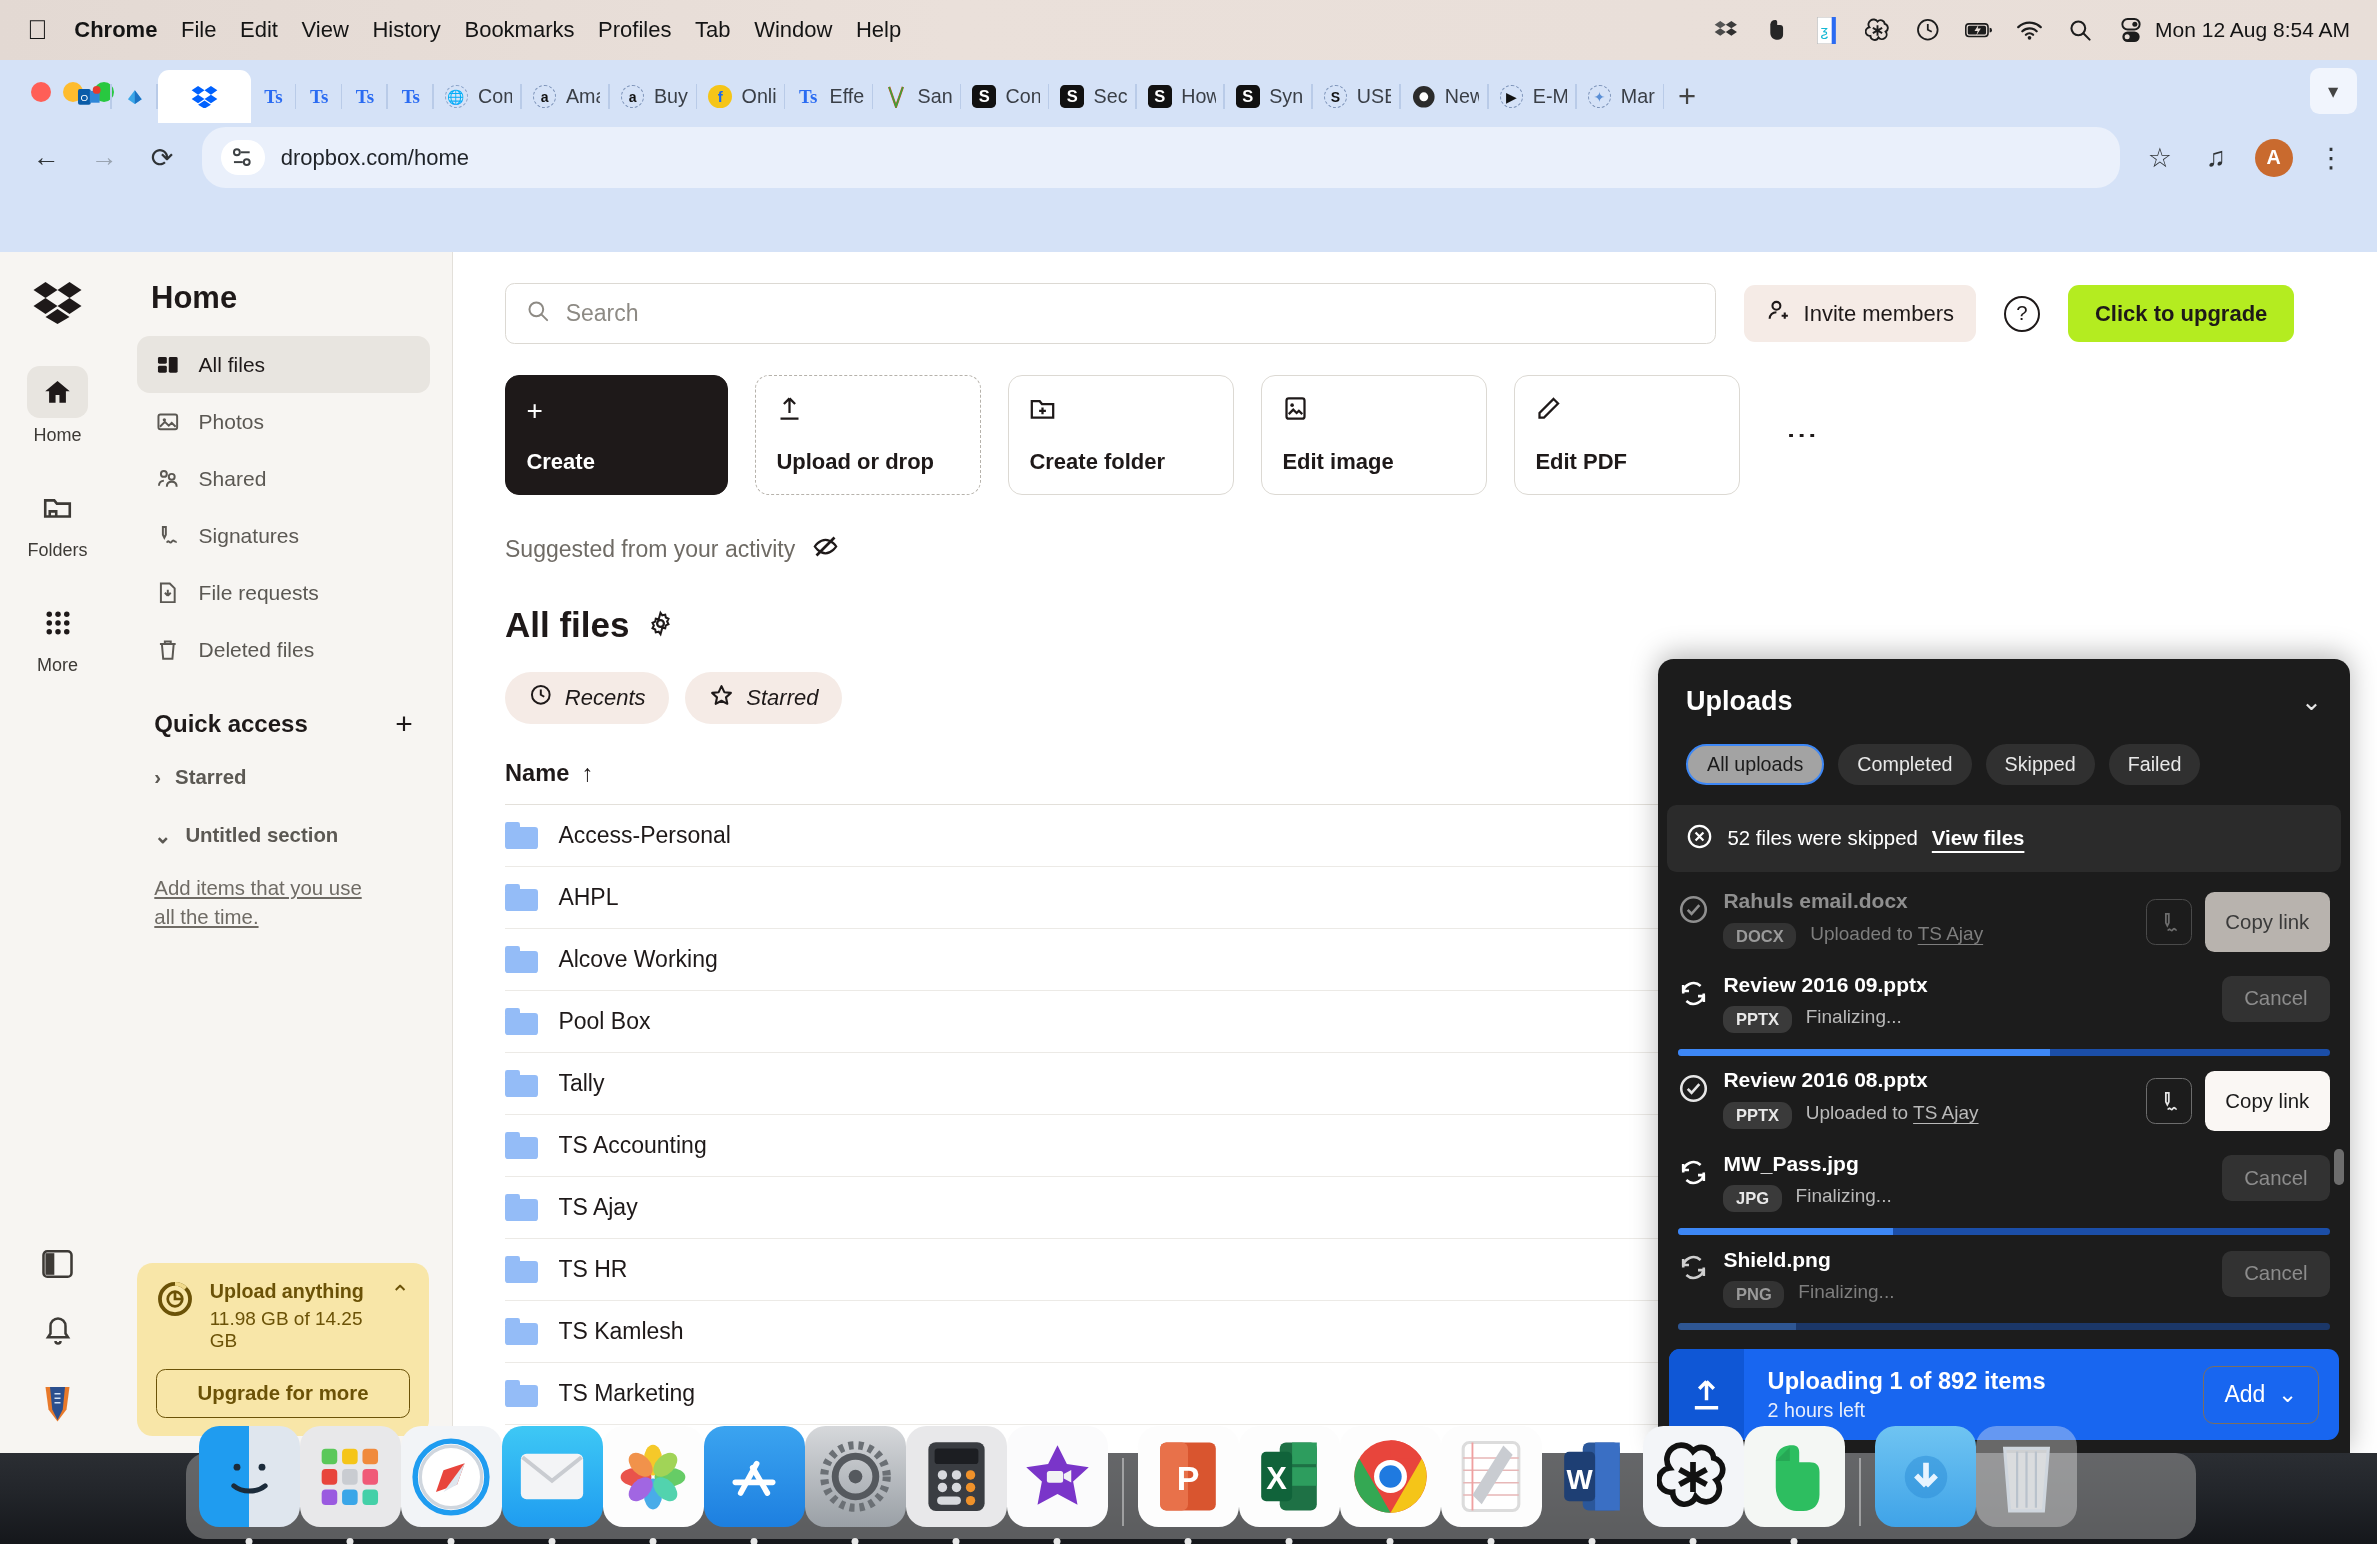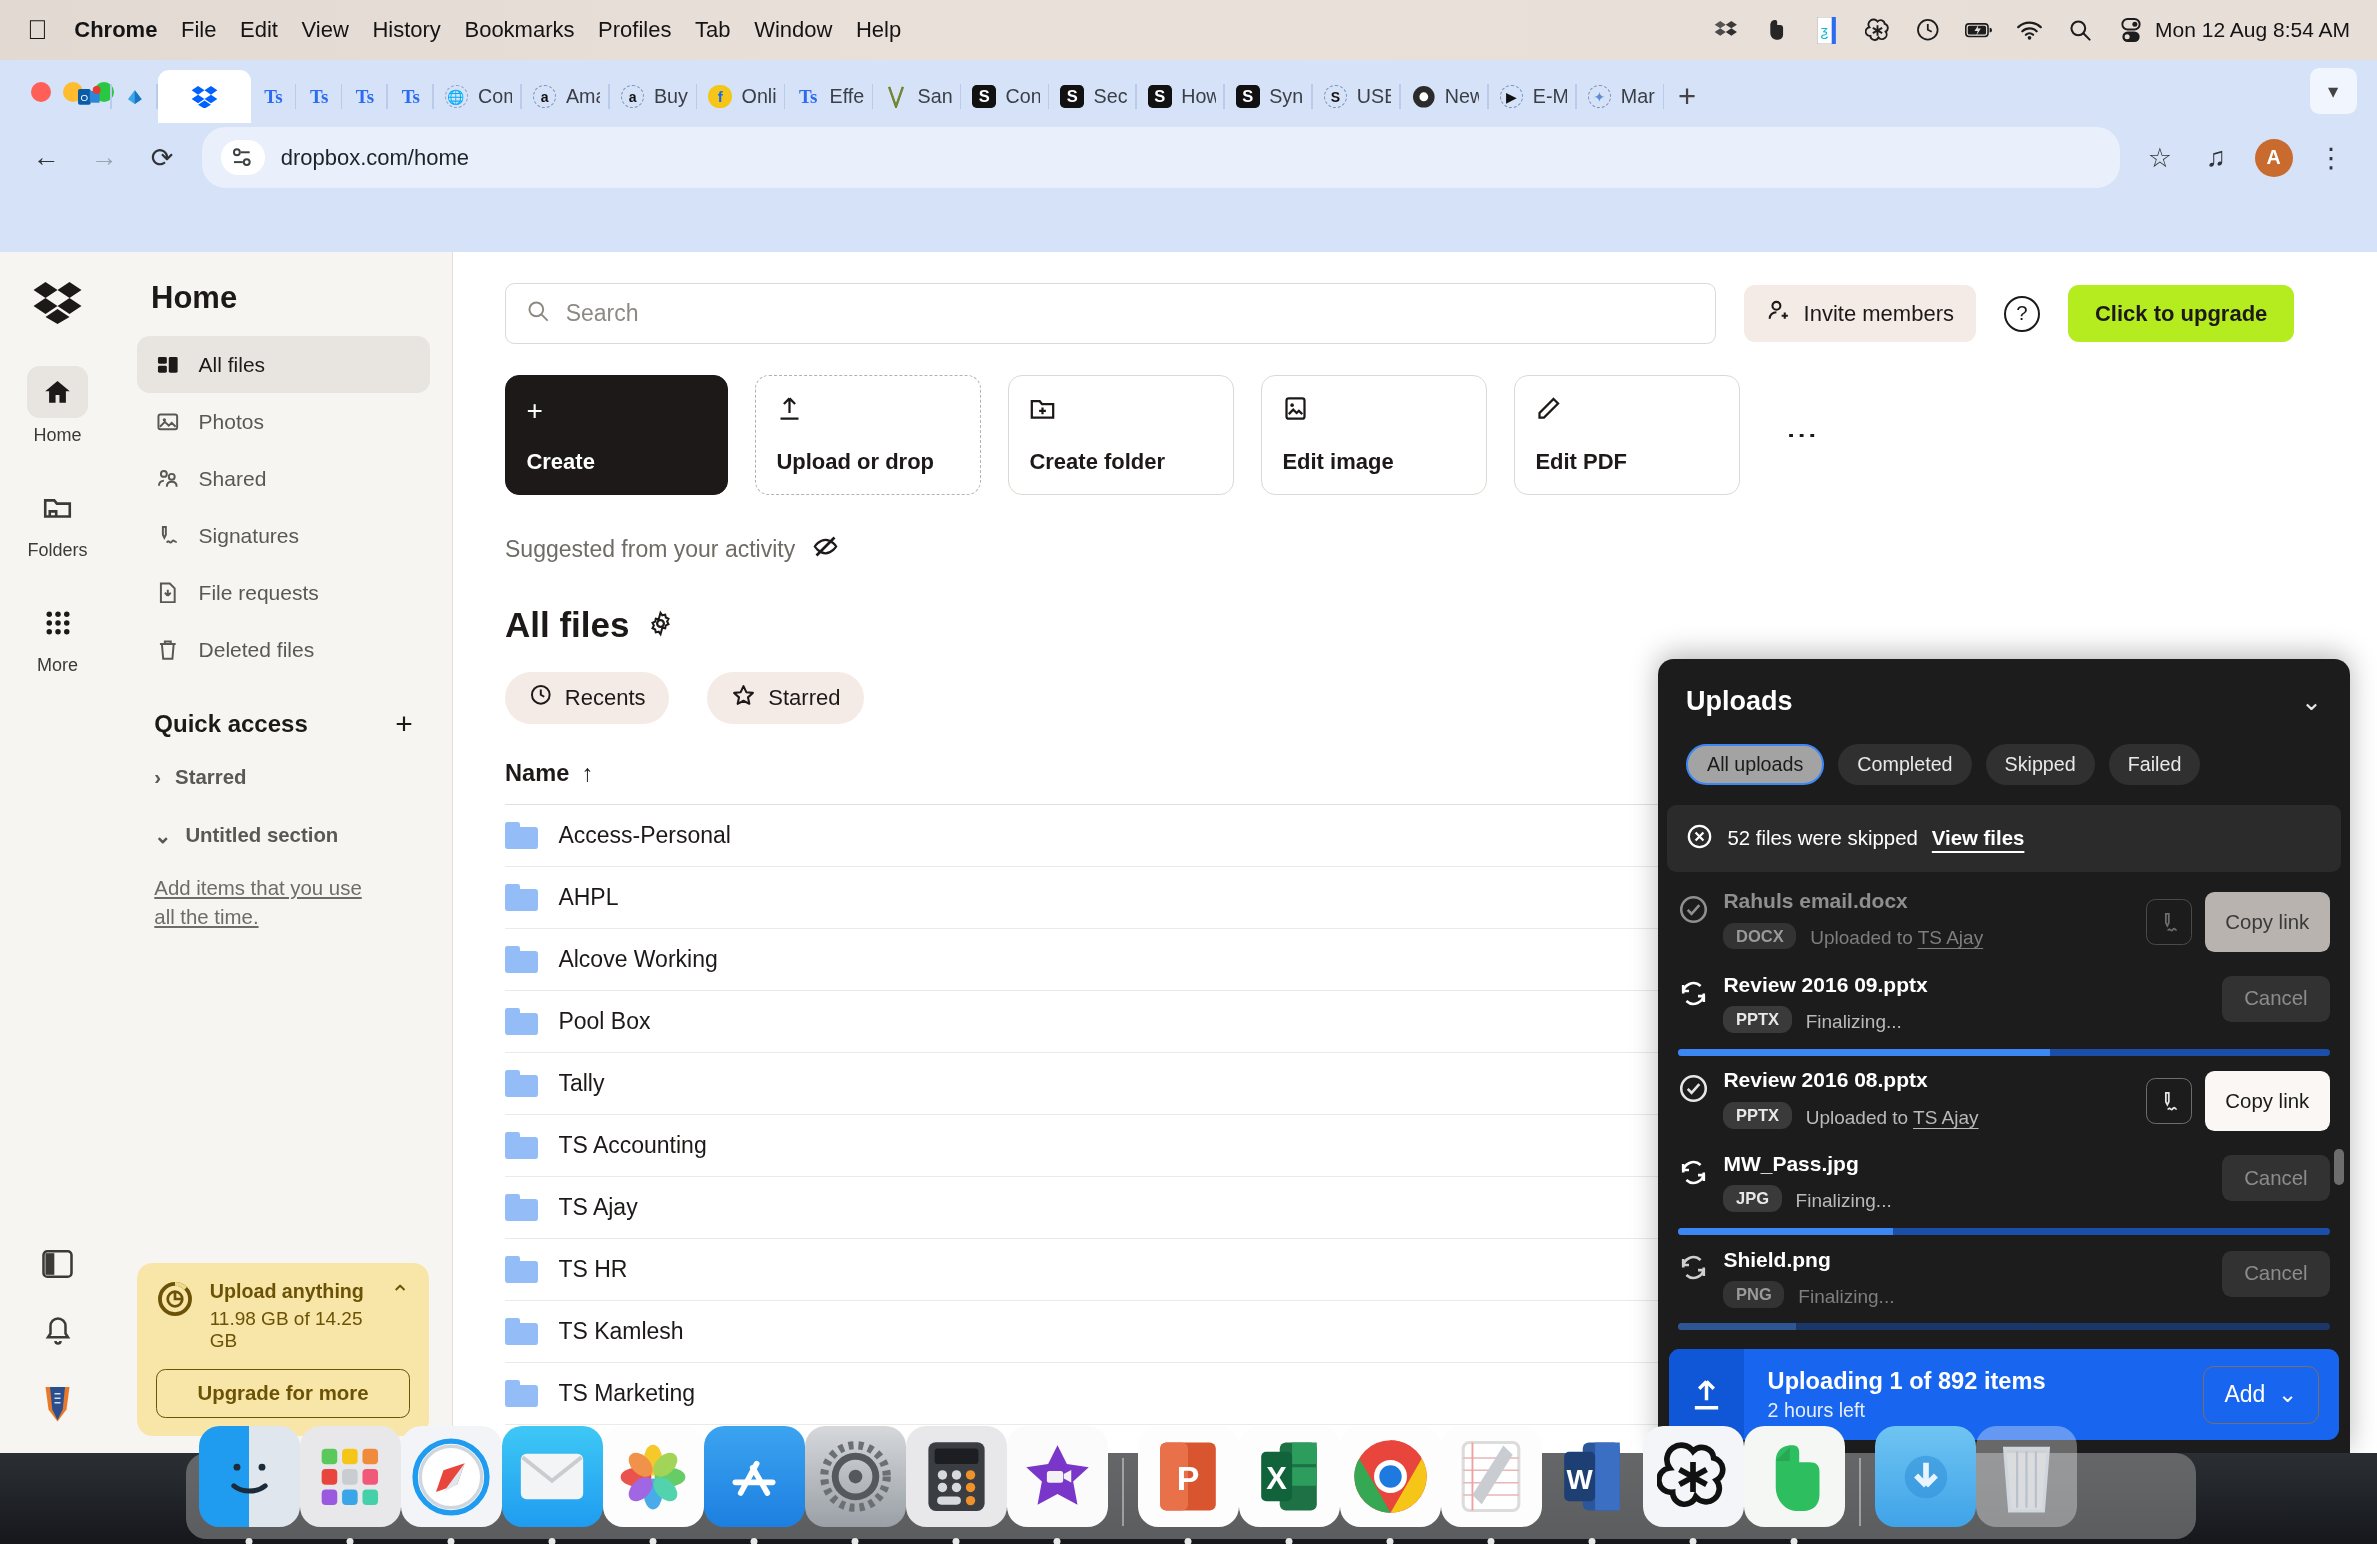--- a/index.html
+++ b/index.html
@@ -108,21 +108,21 @@
   .acard.dark { background: #1e1919; color: #ffffff; border-color: #1e1919; width: 223px; }
   .acard.dashed { border: 1.6px dashed #b6b2ab; }
   .acard .ai { font-size: 28px; }
   .acard .al { font-weight: bold; }
   .kebab { font-size: 31px; color: #1e1919; letter-spacing: 0; line-height: 0.5; margin-left: 27px; writing-mode: vertical-rl; }
 
   #suggested { display: flex; align-items: center; gap: 17.3px; margin-top: 38px; font-size: 23px; color: #6f6b65; }
 
   #filesHdr { display: flex; align-items: center; gap: 17.3px; margin-top: 39px; }
   #filesHdr .ttl { font-size: 35px; font-weight: bold; color: #1e1919; }
-  #chips { display: flex; gap: 38px; margin-top: 27px; }
+  #chips { display: flex; gap: 16px; margin-top: 27px; font-style: italic; }
   .chip { height: 52px; border-radius: 26px; background: #f5ebe6; display: flex; align-items: center; gap: 12.6px; padding: 0 23.6px; font-size: 22px; color: #1e1919; }
 
   #onlyyou { position: absolute; right: 55px; top: 528px; display: flex; align-items: center; gap: 14px; font-size: 23px; color: #6f6b65; }
 
   #nameHdr { display: flex; align-items: center; gap: 12.6px; margin-top: 36px; font-size: 23.6px; font-weight: bold; color: #1e1919; padding-bottom: 17.3px; border-bottom: 0.8px solid #e3e0da; }
   .frow { display: flex; align-items: center; gap: 20.4px; height: 62px; border-bottom: 0.8px solid #eceae6; font-size: 23px; color: #1e1919; }
   .folder-ico { width: 33px; height: 27px; position: relative; flex: 0 0 auto; }
   .folder-ico::before { content: ""; position: absolute; left: 0; top: 0; width: 15px; height: 6.3px; background: #94bcf7; border-radius: 2.4px 2.4px 0 0; }
   .folder-ico::after { content: ""; position: absolute; left: 0; top: 4.7px; width: 33px; height: 22px; background: #94bcf7; border-radius: 3.1px; }
 
@@ -139,21 +139,21 @@
   .ufilter { height: 41px; border-radius: 20.4px; background: #303030; display: flex; align-items: center; padding: 0 19px; font-size: 19.7px; color: #e8e8e8; }
   .ufilter.sel { background: #a3a3a3; color: #1b1b1b; border: 2px solid #3d87f5; }
   #ubanner { margin: 20.4px 9.4px 0 9.4px; background: #2b2b2b; border-radius: 9.4px; display: flex; align-items: center; gap: 14px; padding: 17.3px 19px; font-size: 20.4px; }
   #ubanner .vf { font-weight: bold; text-decoration: underline; text-underline-offset: 6.3px; }
   #ulist { margin-top: 4.7px; position: relative; }
   .uitem { padding: 12.6px 20.4px 7.9px 20.4px; display: flex; align-items: flex-start; gap: 14px; position: relative; }
   .uitem .sicon { width: 31px; height: 31px; flex: 0 0 auto; margin-top: 4.7px; }
   .uitem .body { flex: 1; min-width: 0; }
   .uitem .fname { font-size: 21px; font-weight: bold; color: #ffffff; }
   .uitem.dim .fname { color: #8f8f8f; }
-  .uitem .meta { display: flex; align-items: flex-end; gap: 14px; margin-top: 9.4px; }
+  .uitem .meta { display: flex; align-items: flex-start; gap: 14px; margin-top: 9.4px; }
   .badge { background: #3a3a3a; border-radius: 11px; padding: 3.9px 12.6px; font-size: 16.5px; font-weight: bold; color: #e8e8e8; }
   .uitem.dim .badge { background: #333; color: #9a9a9a; }
   .mtext { font-size: 19px; color: #b9b9b9; }
   .uitem.dim .mtext { color: #7e7e7e; }
   .mtext u { text-underline-offset: 3.9px; }
   .uitem .acts { display: flex; align-items: center; gap: 12.6px; margin-top: 3.1px; }
   .signbtn { width: 46px; height: 46px; border-radius: 9.4px; border: 1.6px solid #6d6d6d; display: flex; align-items: center; justify-content: center; }
   .uitem.dim .signbtn { border-color: #4a4a4a; }
   .copybtn { height: 60px; border-radius: 9.4px; background: #faf7f4; color: #1b1b1b; display: flex; align-items: center; padding: 0 20.4px; font-size: 20.4px; }
   .uitem.dim .copybtn { background: #b8b3ae; color: #3a3a3a; }

